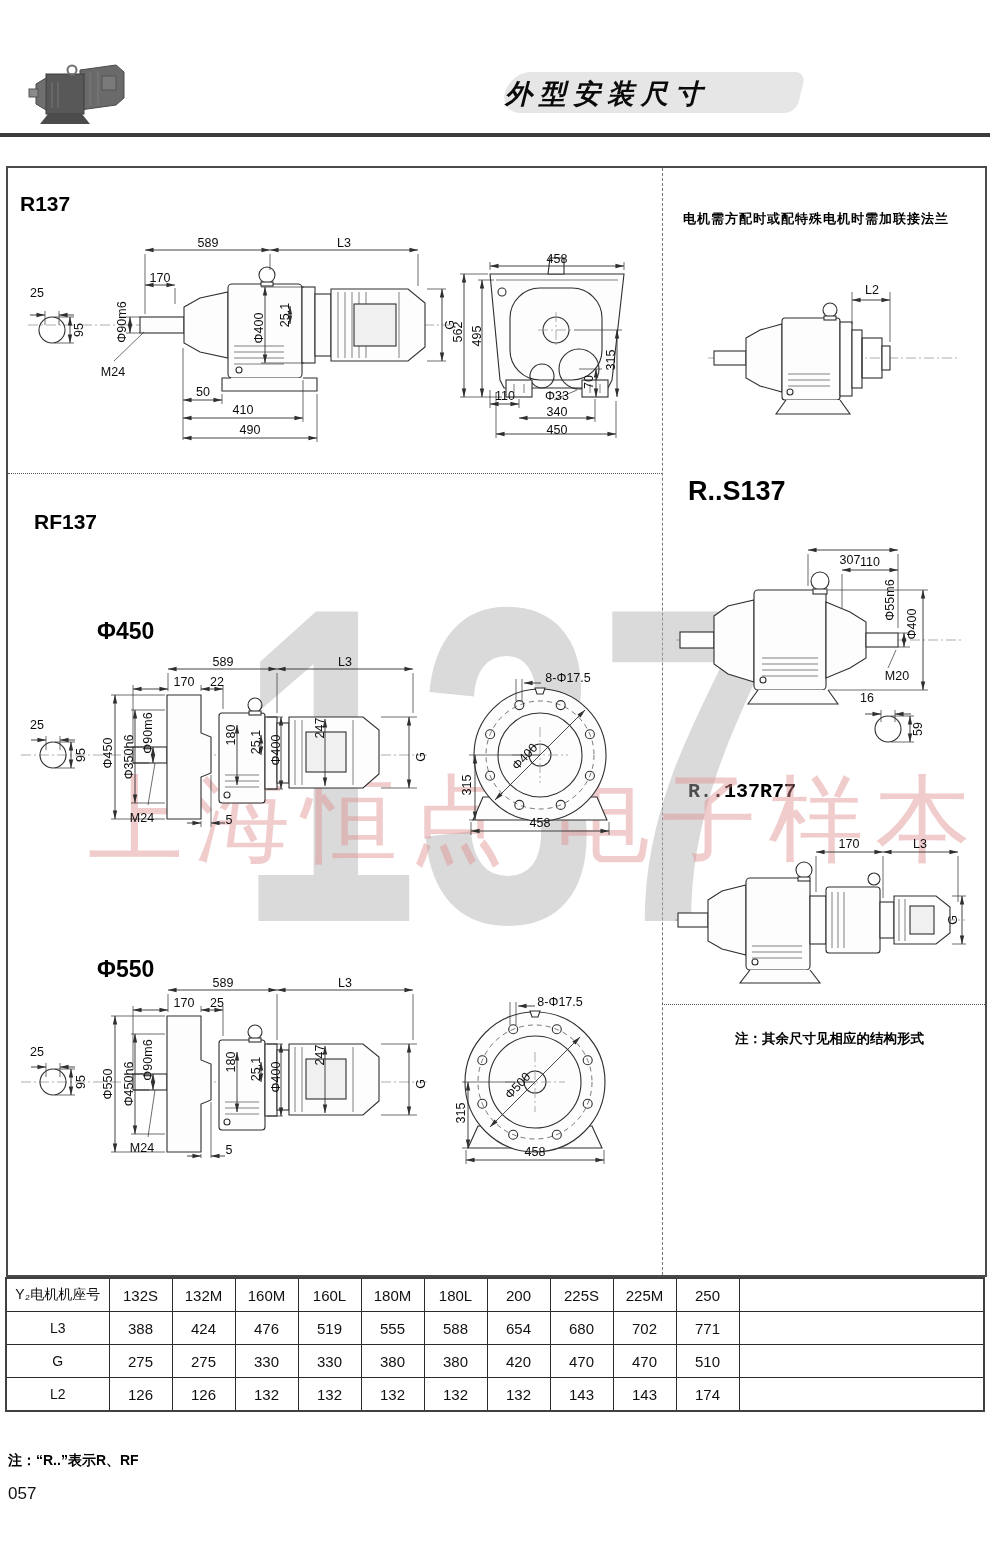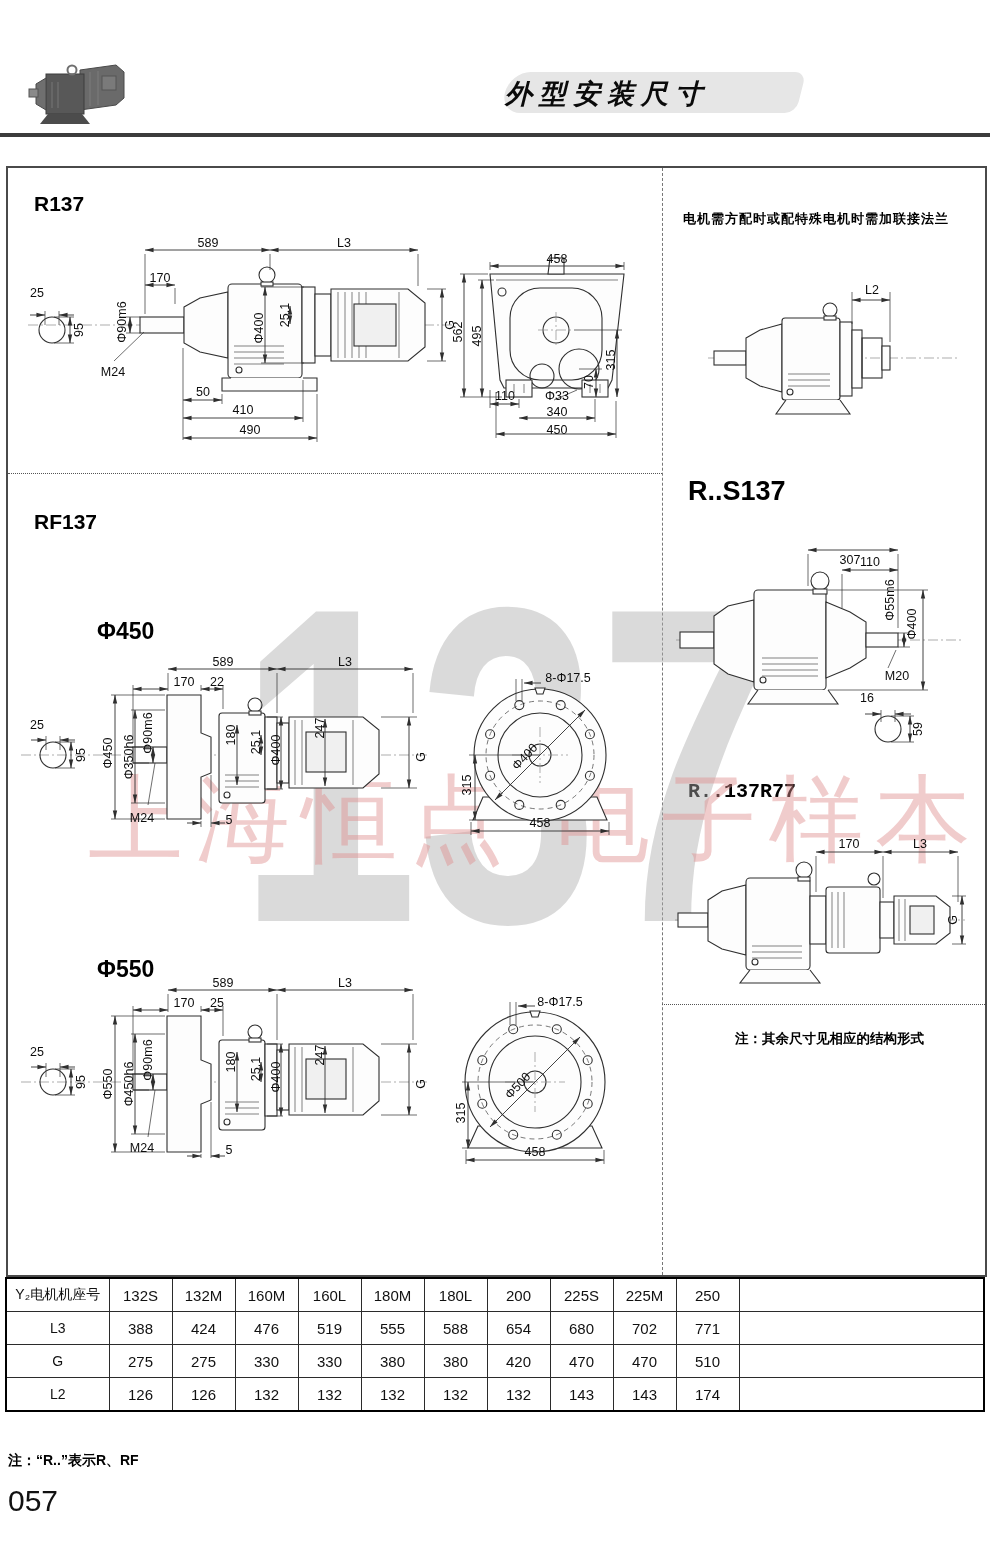--- a/index.html
+++ b/index.html
@@ -37,24 +37,24 @@
   svg .xl{stroke:#2f2f2f;stroke-width:.7;}
   svg .dl{stroke:#2f2f2f;stroke-width:.9;fill:none;marker-start:url(#ahs);marker-end:url(#ahe);}
   svg .de{stroke:#2f2f2f;stroke-width:.9;marker-end:url(#ahe);}
   svg .cl{stroke:#8a8a8a;stroke-width:.7;stroke-dasharray:10 3 2 3;}
   svg .rib{stroke:#2f2f2f;stroke-width:.6;}
   svg .bc{stroke:#555;stroke-width:.8;stroke-dasharray:5 4;fill:none;}
   
   .spec{position:absolute;left:5px;top:1277px;width:980px;border-collapse:collapse;table-layout:fixed;
         font-size:15px;z-index:3;}
   .spec td{border:1px solid #2b2b2b;height:32px;text-align:center;padding:0;}
-  .spec{border:2px solid #000000;}
+  .spec{border:2px solid #404040;}
   .spec td.lbl{font-size:14px;}
   .footnote{position:absolute;left:8px;top:1452px;font-size:14px;font-weight:bold;color:#000;}
-  .pagenum{position:absolute;left:8px;top:1484px;font-size:30px;color:#111;}
+  .pagenum{position:absolute;left:8px;top:1484px;font-size:17px;color:#111;}
 </style>
 </head>
 <body>
 
 <div class="page">
 
   <svg width="0" height="0" style="position:absolute" aria-hidden="true">
     <defs>
       <marker id="ahe" viewBox="0 0 10 6" refX="9.5" refY="3" markerWidth="10" markerHeight="6" orient="auto">
         <path d="M0,0.6L10,3L0,5.4Z" fill="#2f2f2f"></path>
@@ -87,21 +87,21 @@
 
   <div class="content-box">
     <div class="vdiv"></div>
     <div class="hdot-left"></div>
     <div class="hdot-right"></div>
   </div>
 
   <div class="wm-big">137</div>
   <div class="wm-pink">上海恒点 电子样本</div>
 
-  <div class="hd" style="left:34px;top:192px;font-size:21px;">R137</div>
+  <div class="hd" style="left:20px;top:192px;font-size:21px;">R137</div>
 
   <svg class="draw" style="left:18px;top:228px" width="440" height="232" viewBox="0 0 440 232">
     <line class="cl" x1="10" y1="97" x2="434" y2="97"></line>
     <circle cx="34" cy="102" r="13" class="ol" fill="url(#hat)"></circle>
     <line class="xl" x1="27" y1="83" x2="27" y2="97"></line>
       <line class="xl" x1="41" y1="83" x2="41" y2="97"></line>
     <line class="de" x1="12" y1="87" x2="27" y2="87"></line>
       <line class="de" x1="56" y1="87" x2="41" y2="87"></line>
     <line class="xl" x1="36" y1="89" x2="56" y2="89"></line>
       <line class="xl" x1="36" y1="115" x2="56" y2="115"></line>

